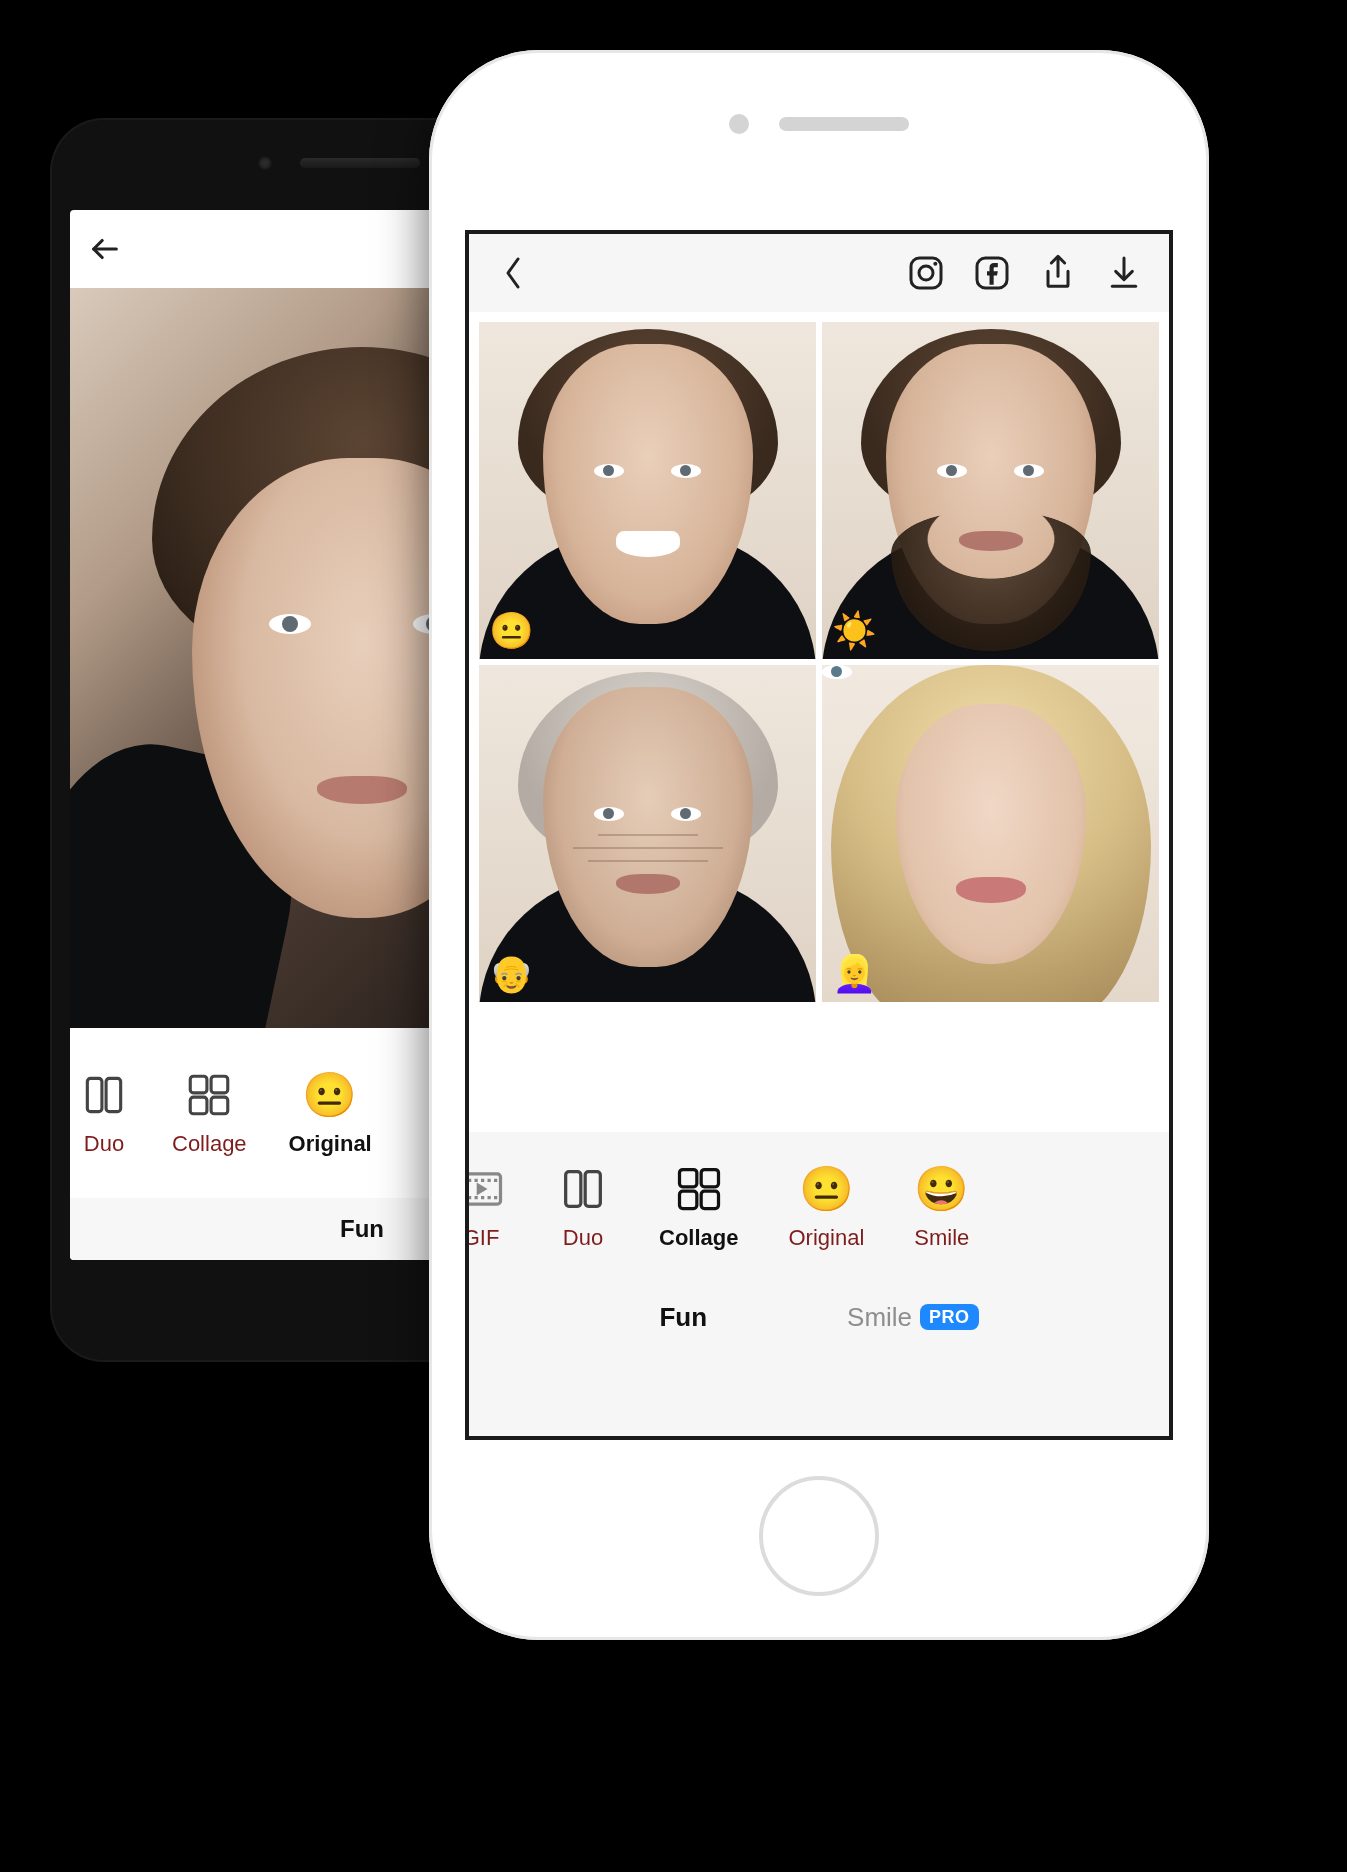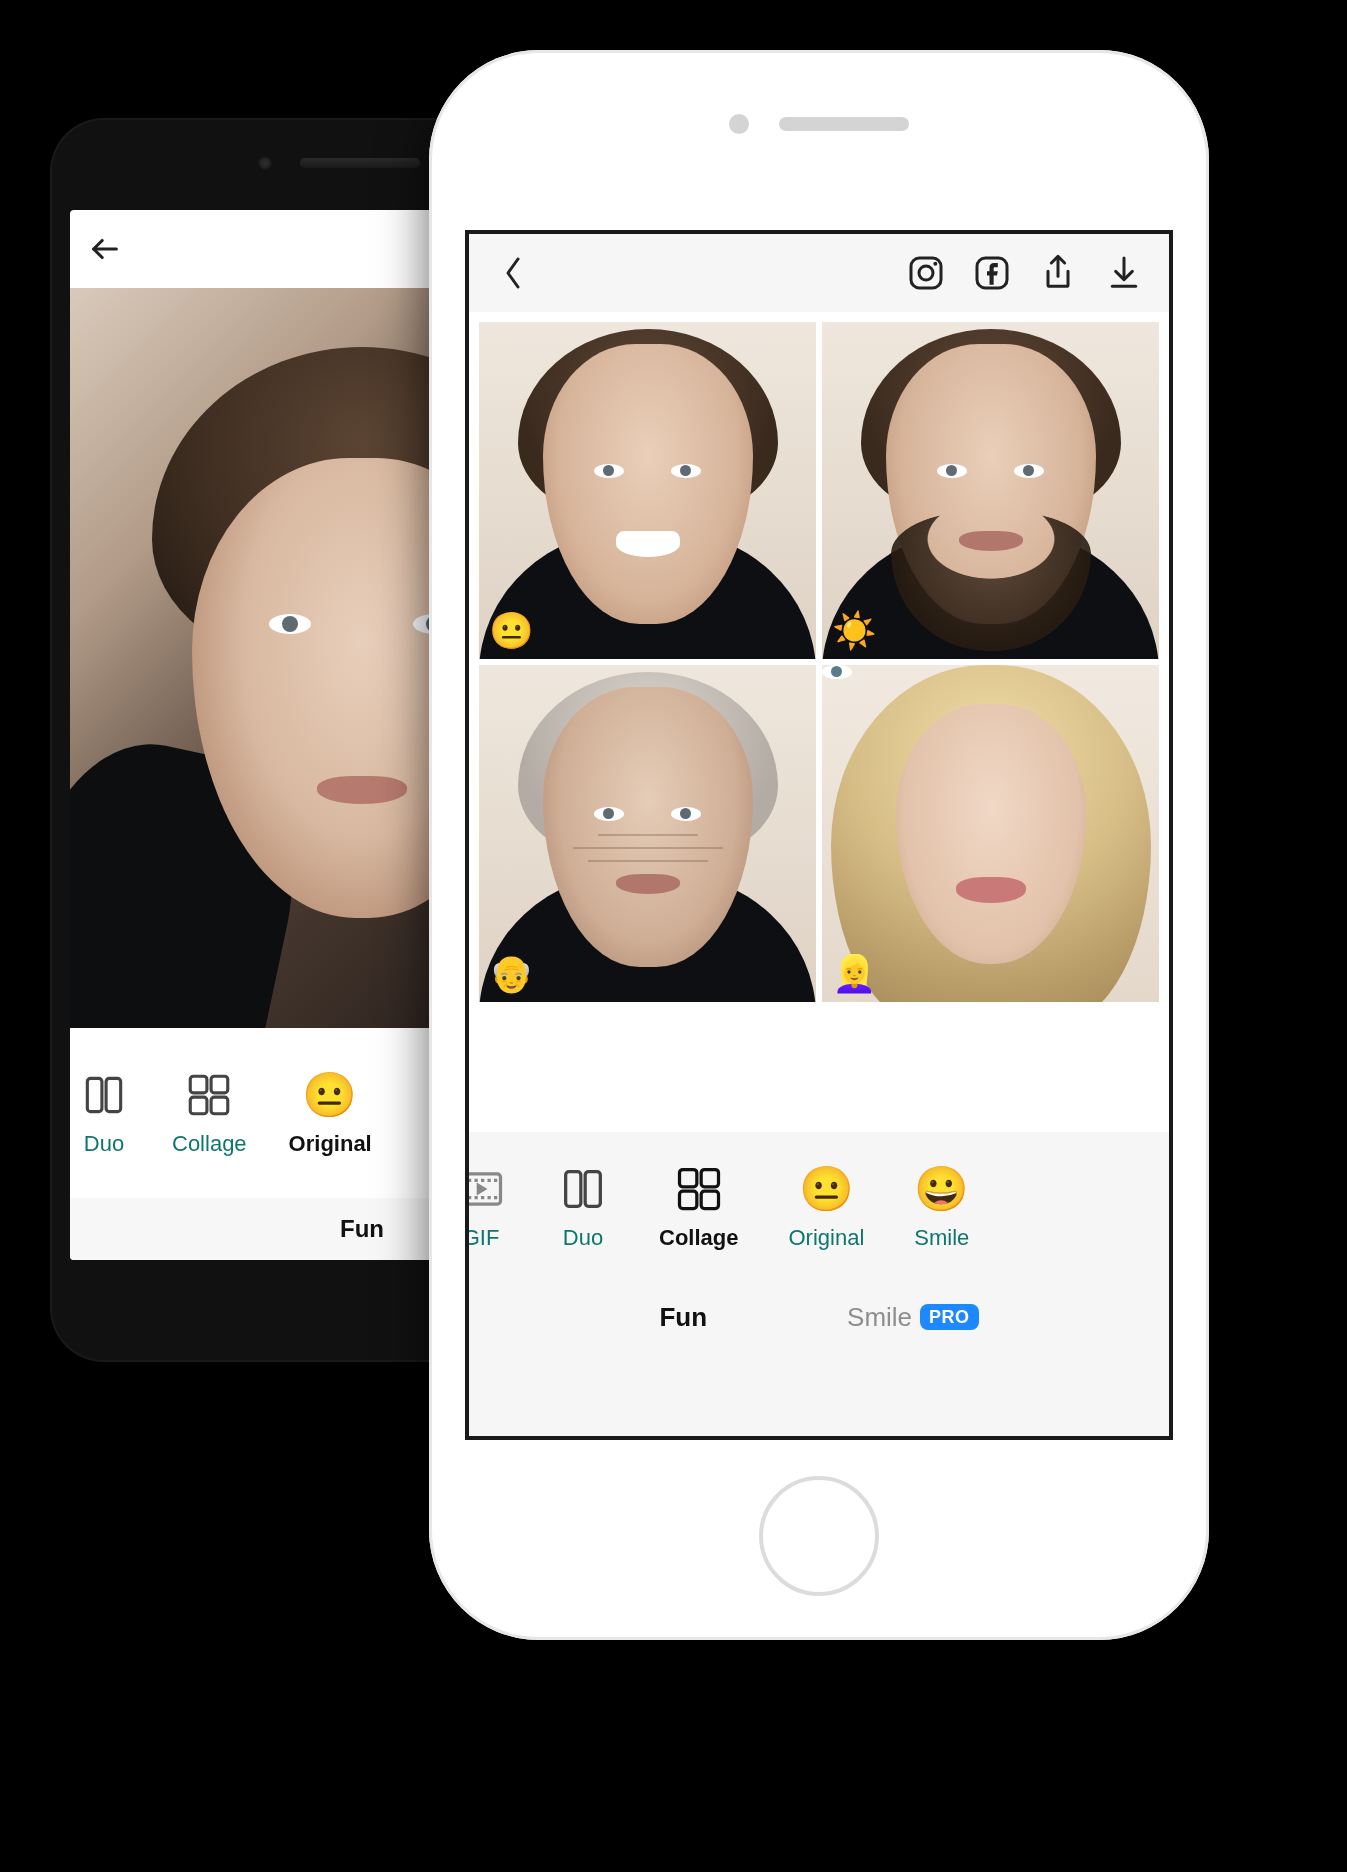--- a/index.html
+++ b/index.html
@@ -94,21 +94,21 @@
   .android .lips{position:absolute;left:50%;top:66%;width:90px;height:28px;background:#b77a6f;border-radius:40% 40% 50% 50%;transform:translateX(-50%);}
 
   .android .filters {
     height: 170px;
     background: #fff;
     display: flex;
     align-items: center;
     padding: 0 8px;
     gap: 42px;
   }
-  .filter-item { display:flex; flex-direction:column; align-items:center; gap:10px; color:#0f766e; font-size:22px;}
+  .filter-item { display:flex; flex-direction:column; align-items:center; gap:10px; color:#7f1d1d; font-size:22px;}
   .filter-item.selected { color:#111; font-weight:700;}
   .filter-icon { width:52px; height:52px; display:flex; align-items:center; justify-content:center; }
   .tabrow { height:62px; display:flex; align-items:center; justify-content:center; font-weight:700; font-size:24px; color:#111; background:#f7f7f7;}
 
   
   .iphone {
     position: absolute;
     right: 138px;
     top: 50px;
     width: 780px;

